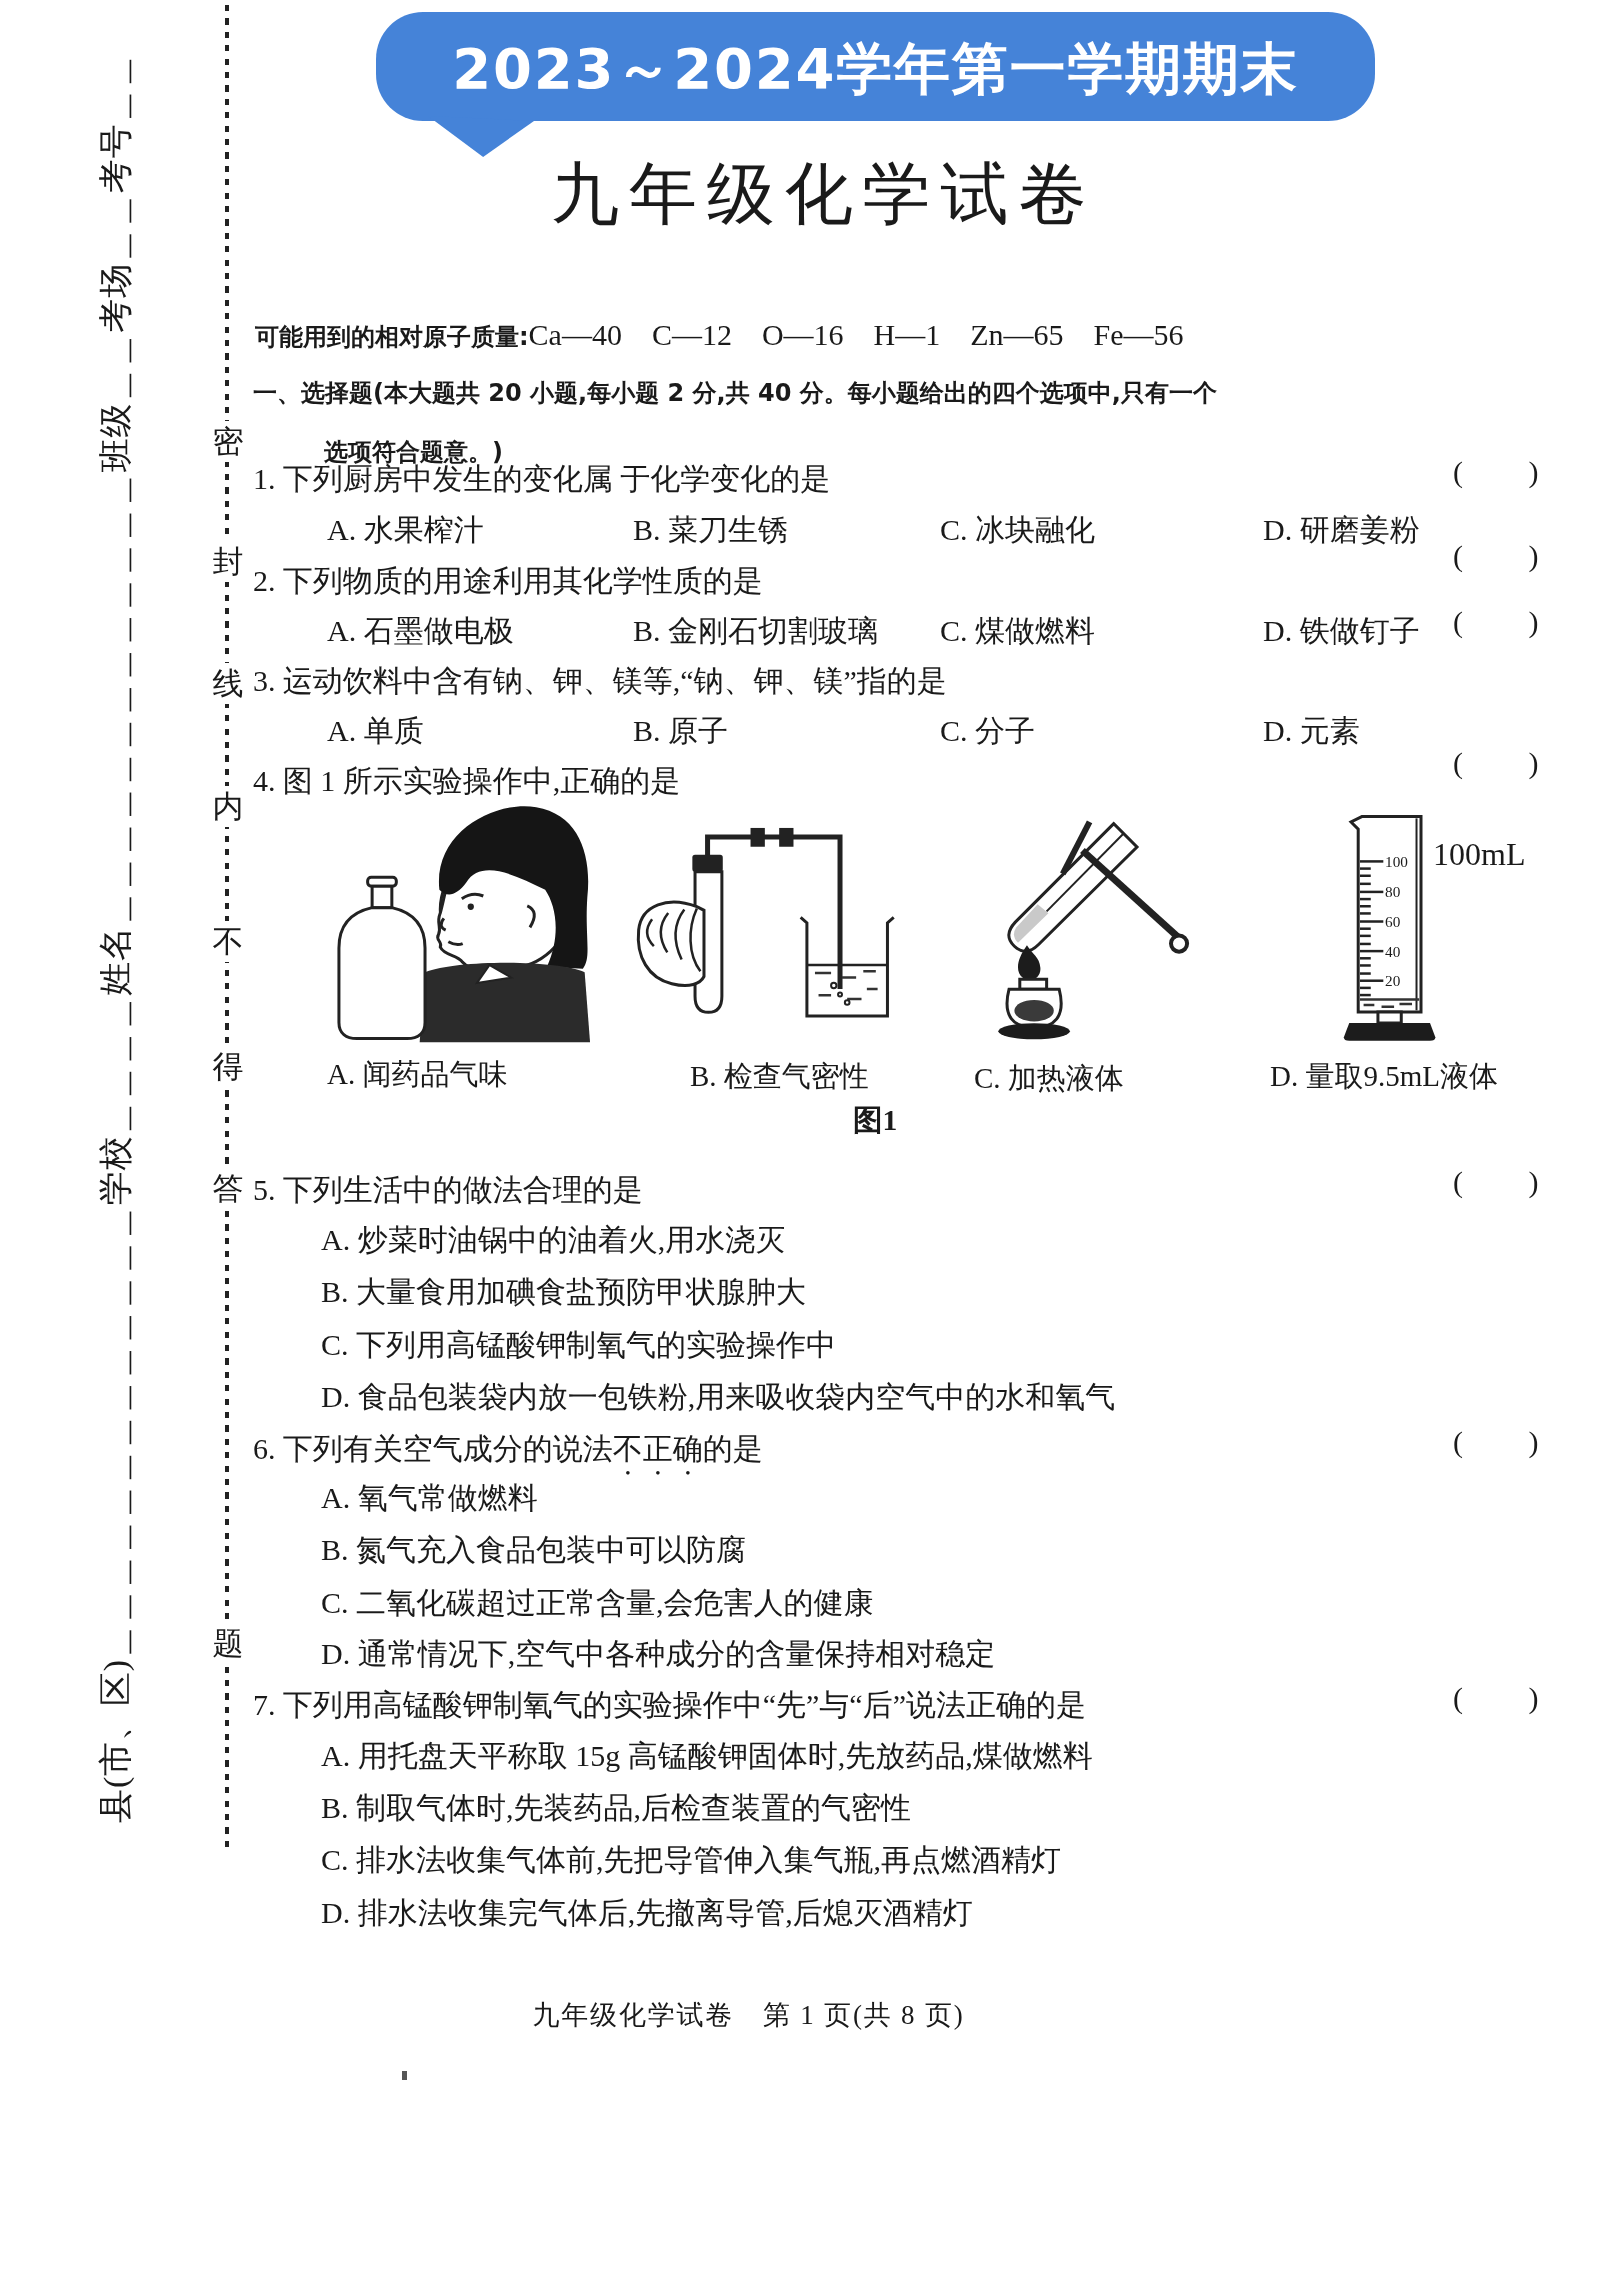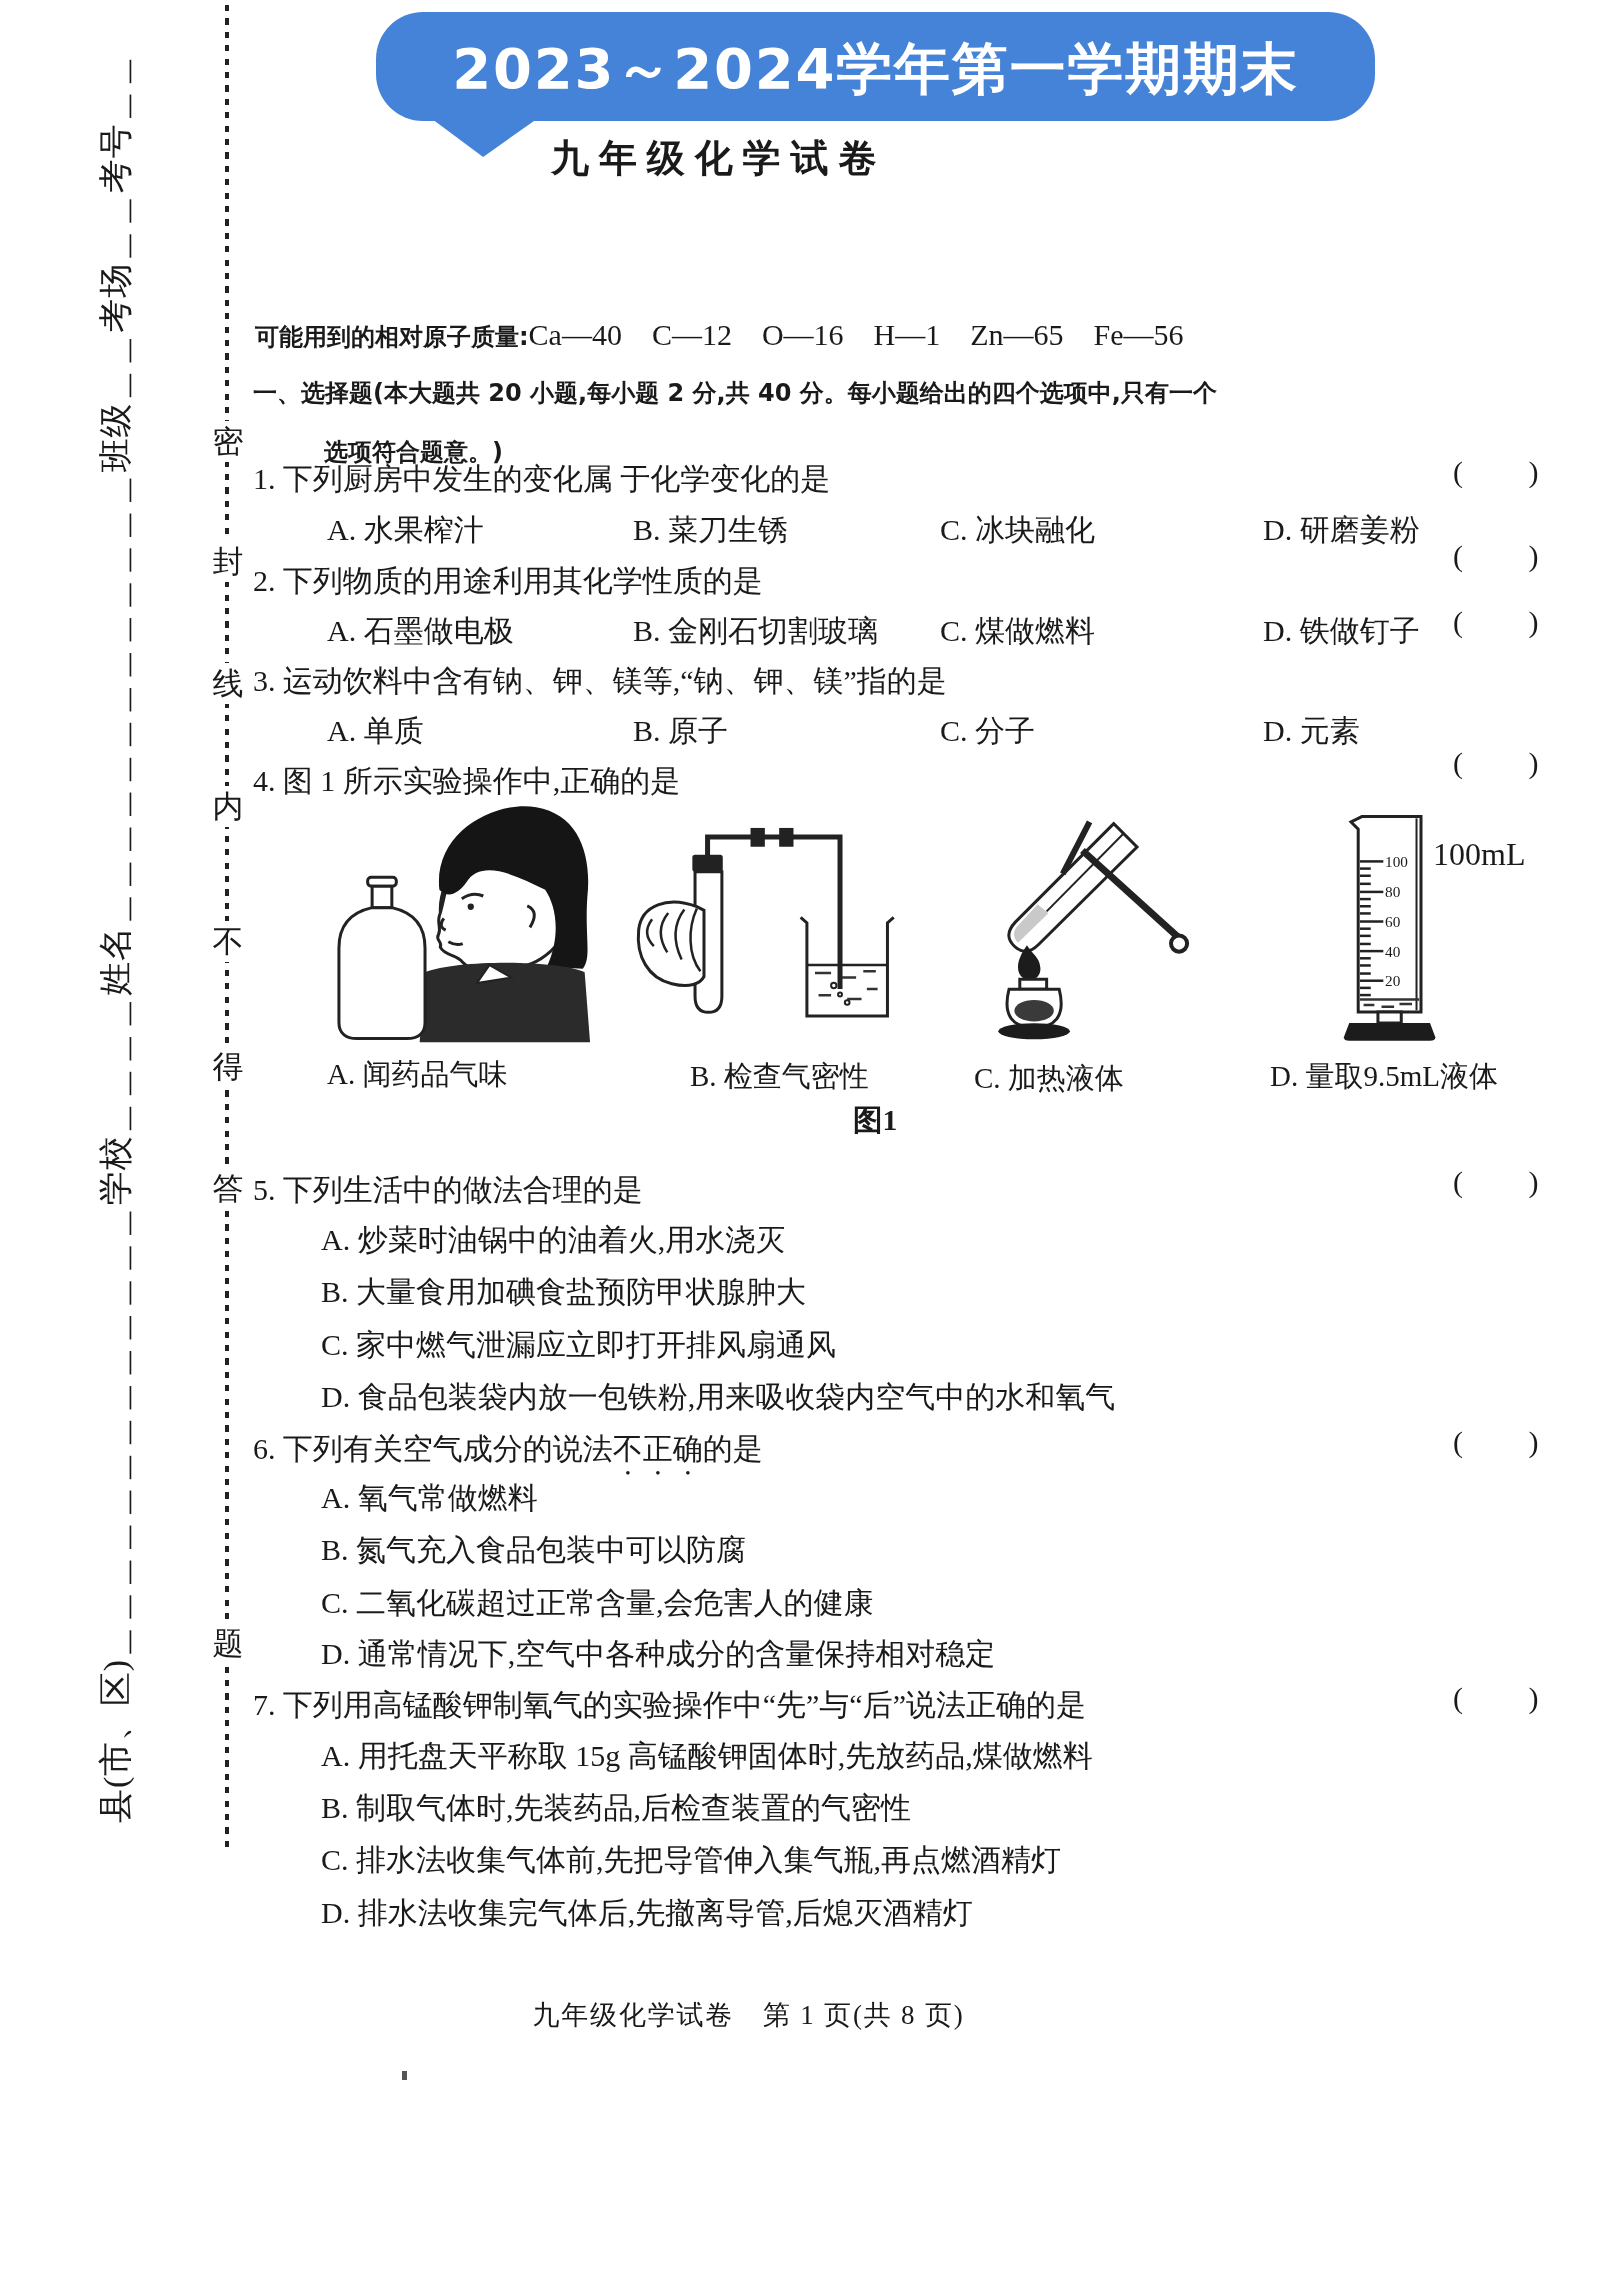--- a/index.html
+++ b/index.html
@@ -11,21 +11,21 @@
   .hdr{font-family:"DejaVu Sans","Liberation Sans",sans-serif;font-weight:bold;font-size:24px;}
   .qnum{margin-right:7.2px;}
   
   .banner{position:absolute;left:376px;top:11.6px;width:999px;height:109px;background:#4583d8;
     border-radius:47px;display:flex;align-items:center;justify-content:center;}
   .banner-text{font-family:"DejaVu Sans","Liberation Sans",sans-serif;font-weight:bold;
     font-size:56px;color:#ffffff;letter-spacing:1.8px;white-space:nowrap;margin-top:8px;}
   .banner-tail{position:absolute;left:428px;top:116px;width:106px;height:41px;background:#4583d8;
     clip-path:polygon(0 0,100% 12%,52% 100%);}
   
-  .page-title{position:absolute;left:551px;top:133px;font-size:38px;font-weight:bold;
+  .page-title{position:absolute;left:551px;top:149px;font-size:68px;font-weight:normal;
     letter-spacing:9.9px;white-space:nowrap;}
   
   .seal-line{position:absolute;left:225px;top:5.4px;width:3.6px;height:1843px;
     background:repeating-linear-gradient(to bottom,#222 0px,#222 6.3px,transparent 6.3px,transparent 13.4px);}
   .seal-char{position:absolute;left:210px;width:36px;text-align:center;font-size:31px;
     background:#ffffff;padding:4.5px 0;line-height:32px;}
   .student-fields{position:absolute;left:93px;top:1823px;transform:rotate(-90deg);
     transform-origin:0 0;font-size:34px;white-space:nowrap;letter-spacing:0.9px;}
   
   .optrow{position:absolute;left:0;top:0;width:1619px;height:39px;font-size:30px;}
@@ -200,21 +200,21 @@
 <span class="caption" style="left:974px;top:1059px">C. 加热液体</span>
 <span class="caption" style="left:1270px;top:1057px">D. 量取9.5mL液体</span>
 <span class="fig-label">图1</span>
 
 <div class="line" style="left:253px;top:1170px">
   <span class="qnum">5.</span><span>下列生活中的做法合理的是</span>
 </div>
 <div class="paren" style="top:1162px">(　　)</div>
 <div class="optline" style="top:1220px">A. 炒菜时油锅中的油着火,用水浇灭</div>
 <div class="optline" style="top:1272px">B. 大量食用加碘食盐预防甲状腺肿大</div>
-<div class="optline" style="top:1325px">C. 家中燃气泄漏应立即打开排风扇通风</div>
+<div class="optline" style="top:1325px">C. 下列用高锰酸钾制氧气的实验操作中</div>
 <div class="optline" style="top:1377px">D. 食品包装袋内放一包铁粉,用来吸收袋内空气中的水和氧气</div>
 
 <div class="line" style="left:253px;top:1429px">
   <span class="qnum">6.</span><span>下列有关空气成分的说法</span><span class="emph">不正确</span><span>的是</span>
 </div>
 <div class="paren" style="top:1422px">(　　)</div>
 <div class="optline" style="top:1478px">A. 氧气常做燃料</div>
 <div class="optline" style="top:1530px">B. 氮气充入食品包装中可以防腐</div>
 <div class="optline" style="top:1583px">C. 二氧化碳超过正常含量,会危害人的健康</div>
 <div class="optline" style="top:1634px">D. 通常情况下,空气中各种成分的含量保持相对稳定</div>

